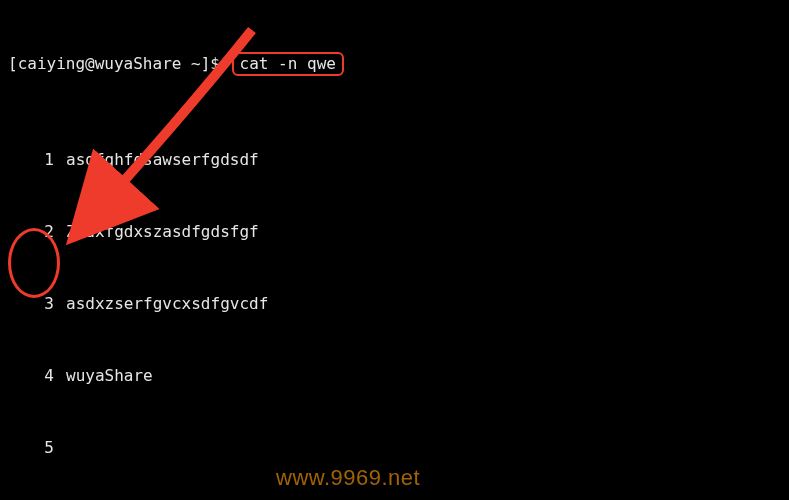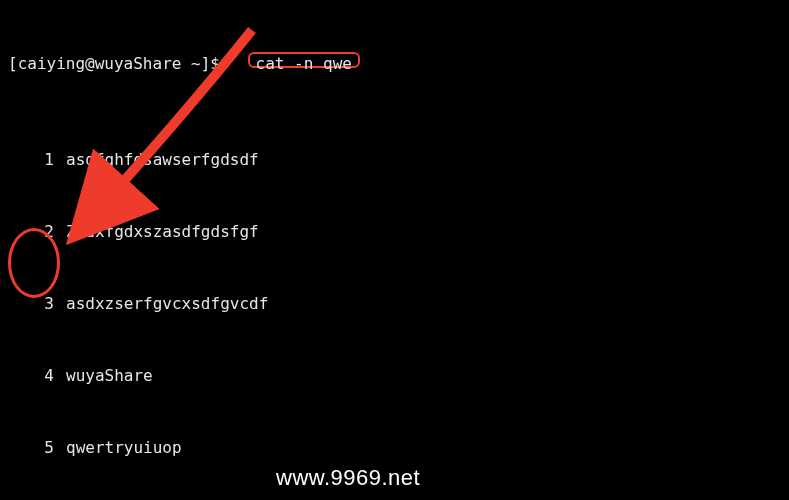--- a/index.html
+++ b/index.html
@@ -15,24 +15,24 @@
   .terminal {
     padding: 4px 8px 4px 8px;
     white-space: pre;
   }
   .prompt-line { color: #e6e6e6; }
   .cmd-box {
     display: inline-block;
     border: 2px solid #ef3b2c;
     border-radius: 6px;
     padding: 0 6px;
-    margin-left: 18px;
+    margin-left: 2px;
     color: #e6e6e6;
     line-height: 20px;
-    height: 16px;
+    height: 24px;
   }
   .row {
     display: flex;
   }
   .lineno {
     width: 58px;
     text-align: right;
     padding-right: 12px;
     color: #e6e6e6;
     display: inline-block;
@@ -45,39 +45,39 @@
     border: 3px solid #ef3b2c;
     border-radius: 50%;
     pointer-events: none;
   }
   .arrow-svg {
     position: absolute;
     pointer-events: none;
   }
   .watermark {
     position: absolute;
-    color: #ffffff;
+    color: #a16207;
     font-family: Arial, "Helvetica Neue", sans-serif;
     font-size: 22px;
     font-weight: 400;
     letter-spacing: 0.5px;
     pointer-events: none;
   }
 </style>
 </head>
 <body>
 
 <div class="terminal">
   <div class="prompt-line"><span>[caiying@wuyaShare ~]$ </span><span class="cmd-box"><span>cat -n qwe</span></span></div>
 
   <div class="row"><span class="lineno">1</span><span class="txt">asdfghfdsawserfgdsdf</span></div>
   <div class="row"><span class="lineno">2</span><span class="txt">ZSdxfgdxszasdfgdsfgf</span></div>
   <div class="row"><span class="lineno">3</span><span class="txt">asdxzserfgvcxsdfgvcdf</span></div>
   <div class="row"><span class="lineno">4</span><span class="txt">wuyaShare</span></div>
-  <div class="row"><span class="lineno">5</span><span class="txt">qwertryuiuop</span></div>
+  <div class="row"><span class="lineno">5</span></div>
   
   
   
   
   
   
   
   
   
   

